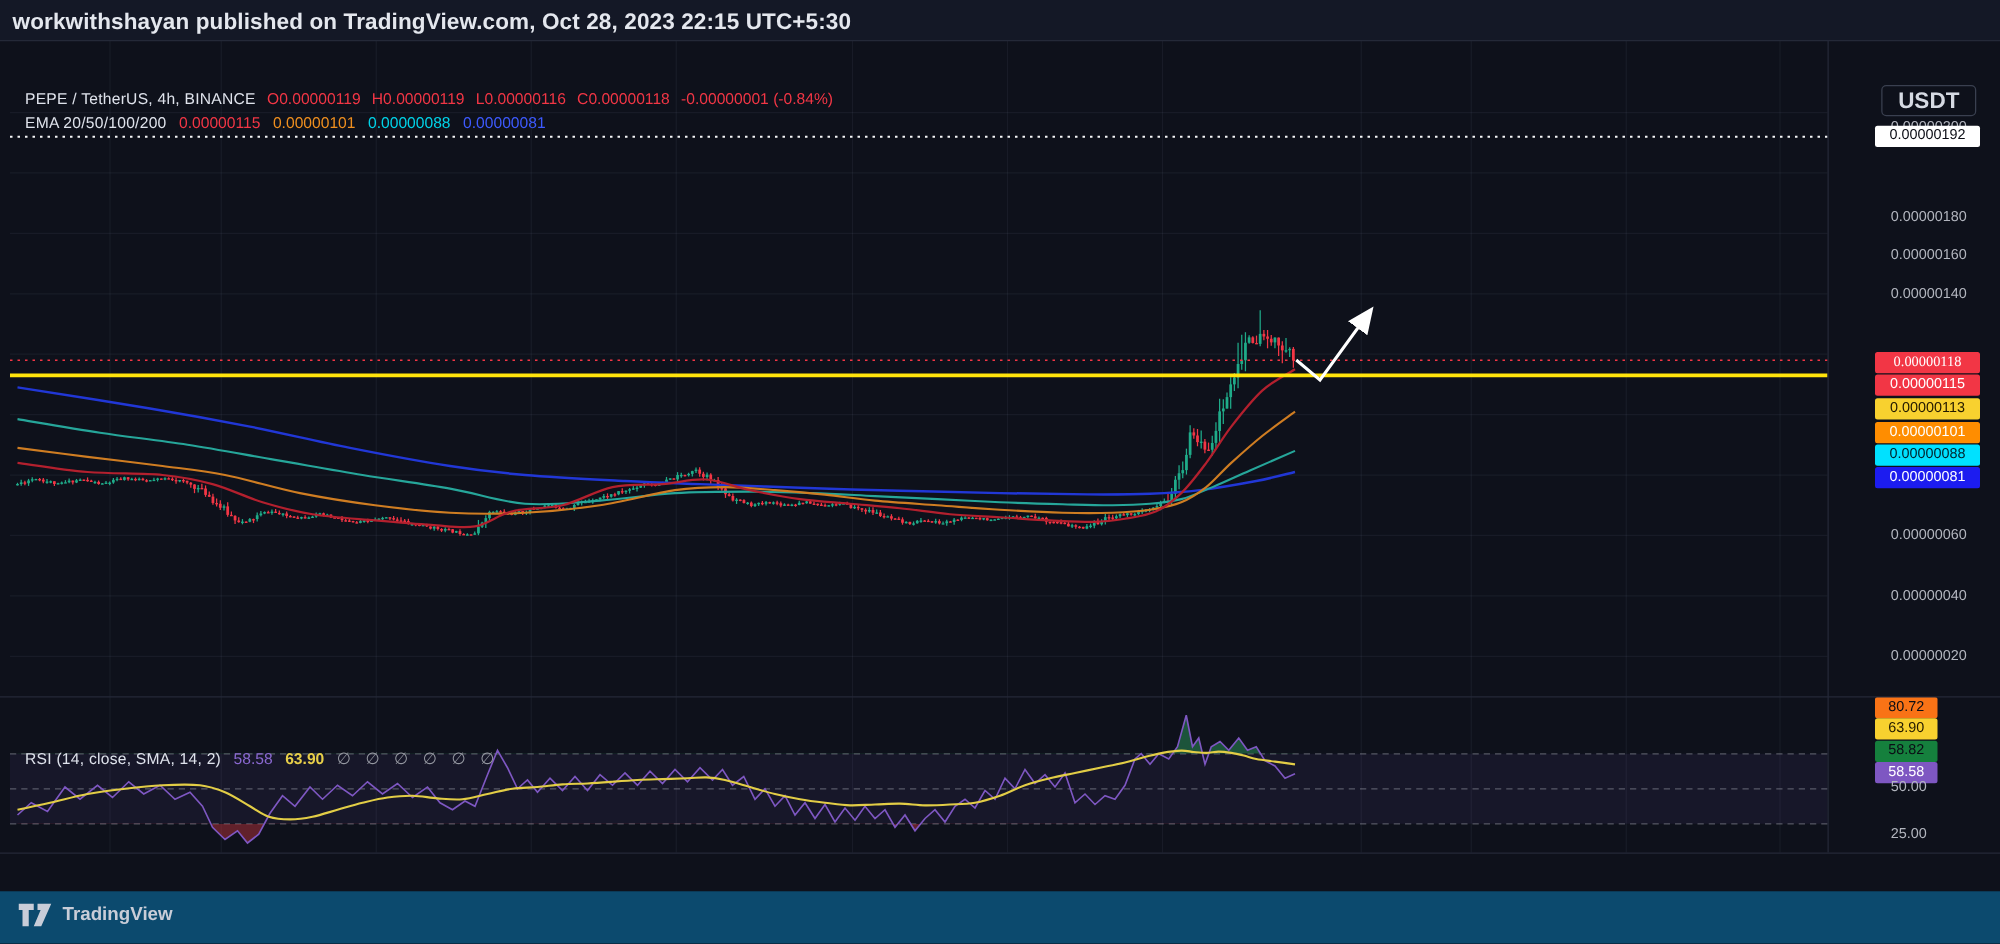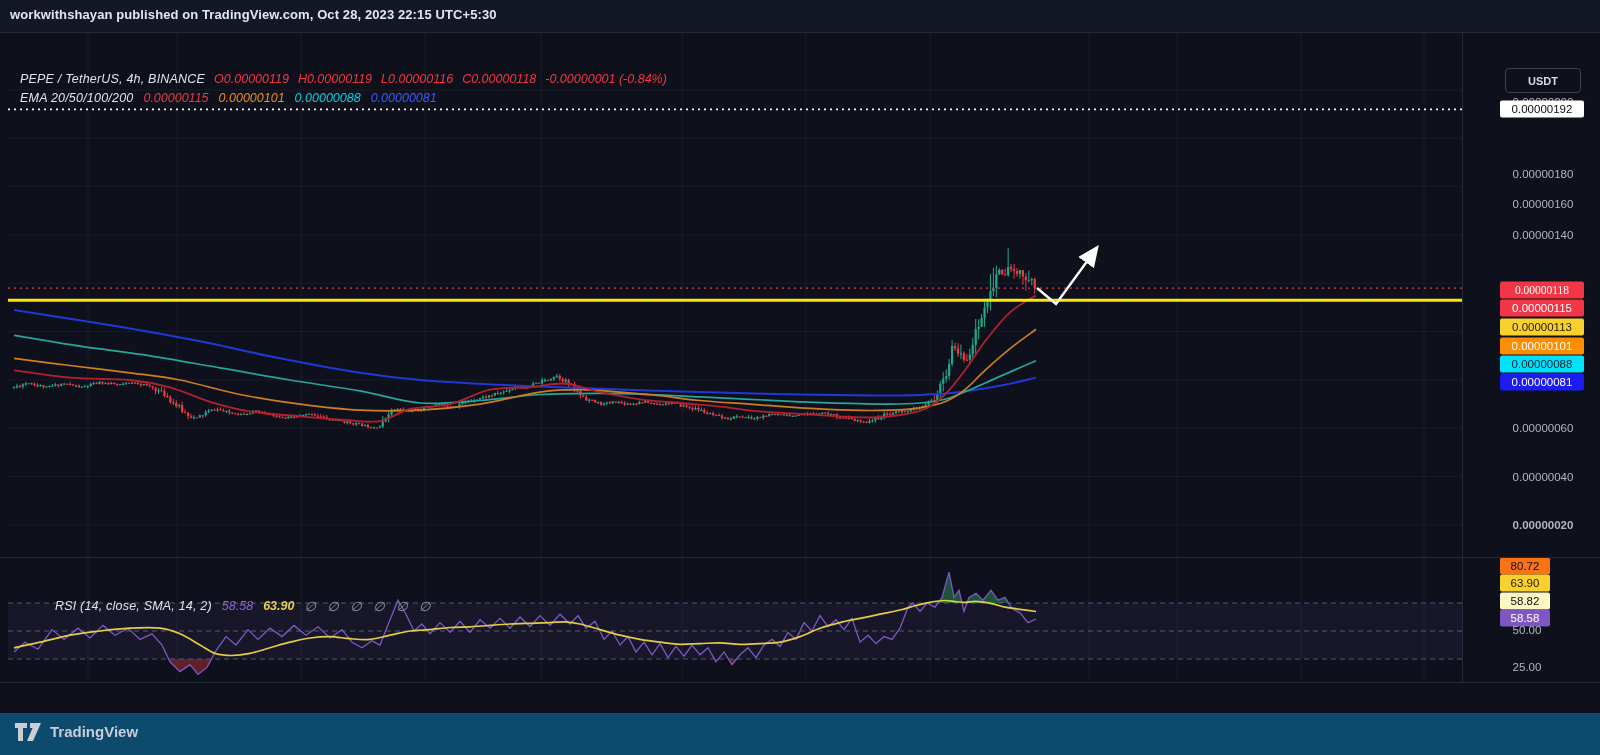--- a/index.html
+++ b/index.html
@@ -2,45 +2,45 @@
 <html><head>
 <meta charset="utf-8">
 <style>
   * { margin:0; padding:0; box-sizing:border-box; }
   html,body { width:1600px; height:755px; background:#0b0d15; overflow:hidden;
               font-family:"Liberation Sans", sans-serif; -webkit-font-smoothing:antialiased; }
   #app { position:relative; width:1600px; height:755px; background:#0b0d15; user-select:none; }
 
   
   #header-strip { position:absolute; left:0; top:0; width:1600px; height:32px; background:#141826; }
-  #watermark { position:absolute; left:10px; top:7px; font-size:13px; font-weight:bold; color:#e4e7ee; letter-spacing:.1px; }
+  #watermark { position:absolute; left:10px; top:7px; font-size:18px; font-weight:bold; color:#e4e7ee; letter-spacing:.1px; }
 
   
   #chart-region { position:absolute; left:0; top:32px; width:1600px; height:681px; background:#0e111b; }
   #chart-svg { position:absolute; left:0; top:0; }
 
   
   .hborder { position:absolute; left:0; width:1600px; height:1px; background:#242938; }
   #axis-vborder { position:absolute; left:1462px; top:32px; width:1px; height:681px; background:#242938; }
 
   
-  .legend { position:absolute; display:flex; font-size:12.5px; white-space:nowrap;font-style:italic; }
+  .legend { position:absolute; display:flex; align-items:center; font-size:12.5px; white-space:nowrap; }
   #legend-row1 { left:20px; top:40px; gap:9px; }
   #legend-row2 { left:20px; top:59px; gap:10px; }
-  #rsi-legend  { left:20px; top:567px; gap:10px;margin-left:35px; }
+  #rsi-legend  { left:20px; top:567px; gap:10px; }
   .sym { color:#dfe3ec; letter-spacing:.2px; }
   .red-val { color:#f23645; }
   .ema-red { color:#f23645; } .ema-orange { color:#ef8f1f; }
   .ema-cyan { color:#00d3e8; } .ema-blue { color:#3d5afe; }
   .rsi-purple { color:#8a68d0; } .rsi-yellow { color:#e8cf49; font-weight:bold; }
   #empty-slots { color:#9598a1; font-size:13px; letter-spacing:4px; }
 
   
   #usdt-button { position:absolute; left:1505px; top:36px; width:76px; height:25px;
-    border:1px solid #3a4050; border-radius:4px; color:#d6dae3; font-size:11px; font-weight:bold;
+    border:1px solid #3a4050; border-radius:4px; color:#d6dae3; font-size:18px; font-weight:bold;
     display:flex; align-items:center; justify-content:center; background:transparent; cursor:pointer; }
 
   
   .ax-label { position:absolute; left:1488px; width:110px; text-align:center;
     font-size:11.5px; color:#b2b5be; transform:translateY(-50%); }
   .rsi-grey { left:1502px; width:50px; text-align:center; }
   .badge { position:absolute; left:1500px; width:84px; height:17px; line-height:17px;
     text-align:center; font-size:11.5px; border-radius:2px; transform:translateY(-50%); }
   .badge-sm { width:50px; }
   .date-label { position:absolute; top:688px; transform:translateX(-50%);
@@ -835,33 +835,33 @@
 
     <div id="usdt-button">USDT</div>
 
     <div id="price-axis">
         <div class="ax-label" style="top: 70px;">0.00000200</div>
         <div class="ax-label" style="top: 106px; margin-top: 36px;">0.00000180</div>
         <div class="ax-label" style="top: 172px;">0.00000160</div>
         <div class="ax-label" style="top: 203px;">0.00000140</div>
         <div class="ax-label" style="top: 396px;">0.00000060</div>
         <div class="ax-label" style="top: 445px;">0.00000040</div>
-        <div class="ax-label" style="top: 493px; font-weight: bold;">0.00000020</div>
+        <div class="ax-label" style="top: 493px;">0.00000020</div>
         <div class="badge" style="top: 77px; background: rgb(255, 255, 255); color: rgb(11, 13, 21);">0.00000192</div>
         <div class="badge" style="top: 258px; background: rgb(242, 54, 69); color: rgb(255, 255, 255); font-family: Liberation Serif, serif;">0.00000118</div>
         <div class="badge" style="top: 276px; background: rgb(242, 54, 69); color: rgb(255, 255, 255);">0.00000115</div>
         <div class="badge" style="top: 295px; background: rgb(248, 209, 47); color: rgb(35, 26, 0);">0.00000113</div>
         <div class="badge" style="top: 314px; background: rgb(255, 141, 0); color: rgb(255, 255, 255);">0.00000101</div>
         <div class="badge" style="top: 332px; background: rgb(0, 225, 255); color: rgb(0, 34, 43);">0.00000088</div>
         <div class="badge" style="top: 350px; background: rgb(28, 28, 240); color: rgb(255, 255, 255);">0.00000081</div>
       </div>
     <div id="rsi-axis">
         <div class="badge badge-sm" style="top: 534px; background: #f97316; color: rgb(11, 13, 21);">80.72</div>
         <div class="badge badge-sm" style="top: 551px; background: rgb(248, 209, 47); color: rgb(35, 26, 0);">63.90</div>
-        <div class="badge badge-sm" style="top: 569px; background: #fef9c3; color: rgb(11, 13, 21);">58.82</div>
+        <div class="badge badge-sm" style="top: 569px; background: #15803d; color: rgb(11, 13, 21);">58.82</div>
         <div class="badge badge-sm" style="top: 586px; background: rgb(126, 87, 194); color: rgb(255, 255, 255);">58.58</div>
         <div class="ax-label rsi-grey" style="top: 598px;">50.00</div>
         <div class="ax-label rsi-grey" style="top: 635px;">25.00</div>
       </div>
     <div id="time-axis">
         <div class="date-label" style="left: 88px;">6</div>
         <div class="tick" style="left: 88px;"></div>
         <div class="date-label" style="left: 177px;">11</div>
         <div class="tick" style="left: 177px;"></div>
         <div class="date-label" style="left: 301px;">18</div>

